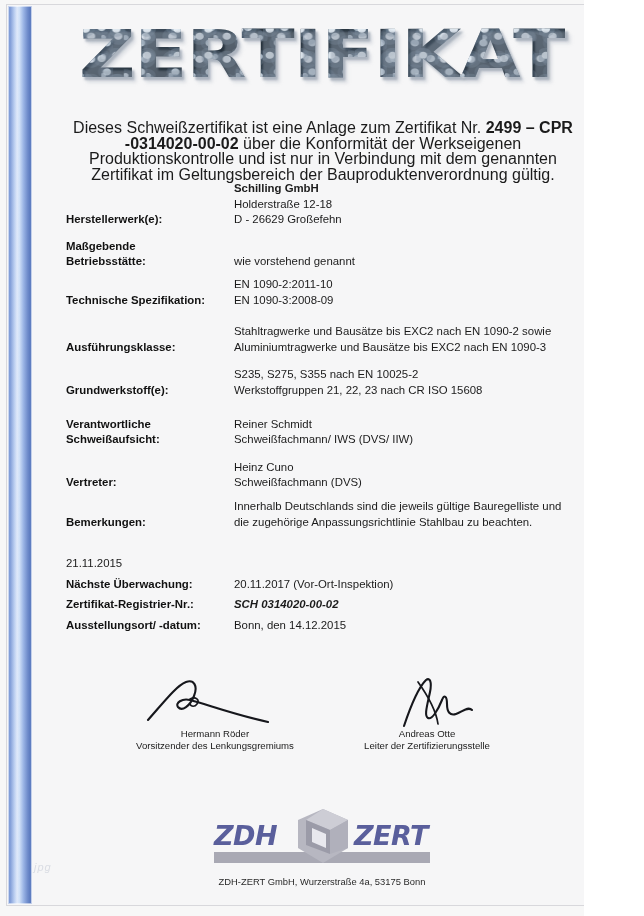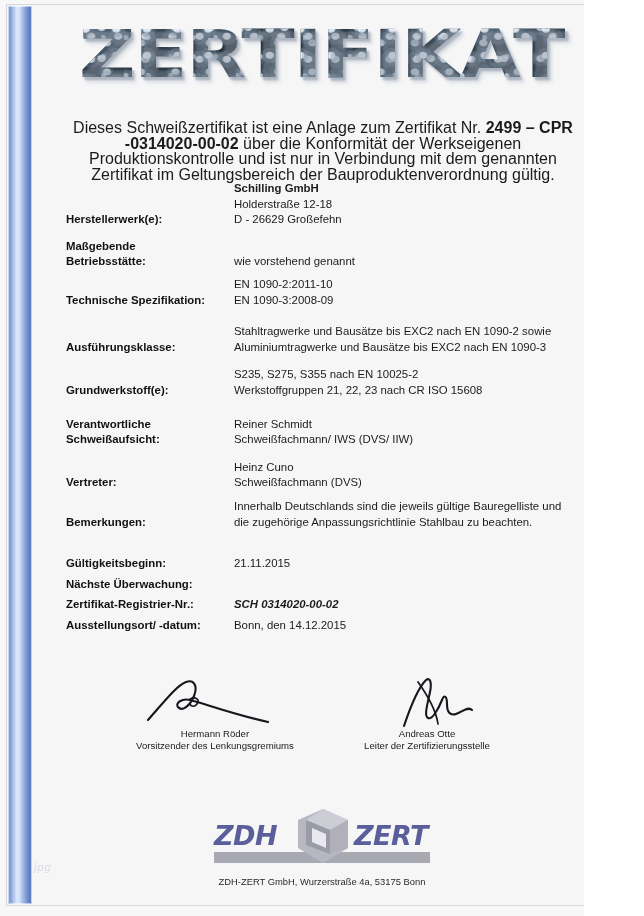--- a/index.html
+++ b/index.html
@@ -291,25 +291,25 @@
           <div class="label">Vertreter:</div>
           <div class="value">Heinz Cuno
 Schweißfachmann (DVS)</div>
         </div>
         <div class="row" style="margin-bottom: 26px;">
           <div class="label">Bemerkungen:</div>
           <div class="value">Innerhalb Deutschlands sind die jeweils gültige Bauregelliste und
 die zugehörige Anpassungsrichtlinie Stahlbau zu beachten.</div>
         </div>
         <div class="row" style="margin-bottom: 5px;">
-          <div class="label">Gültigkeitsbeginn:</div>
           <div class="value">21.11.2015</div>
         </div>
         <div class="row" style="margin-bottom: 5px;">
           <div class="label">Nächste Überwachung:</div>
+          <div class="value">20.11.2017 (Vor-Ort-Inspektion)</div>
         </div>
         <div class="row" style="margin-bottom: 5px;">
           <div class="label">Zertifikat-Registrier-Nr.:</div>
           <div class="value bold">SCH 0314020-00-02</div>
         </div>
         <div class="row">
           <div class="label">Ausstellungsort/ -datum:</div>
           <div class="value">Bonn, den 14.12.2015</div>
         </div>
       </div>

